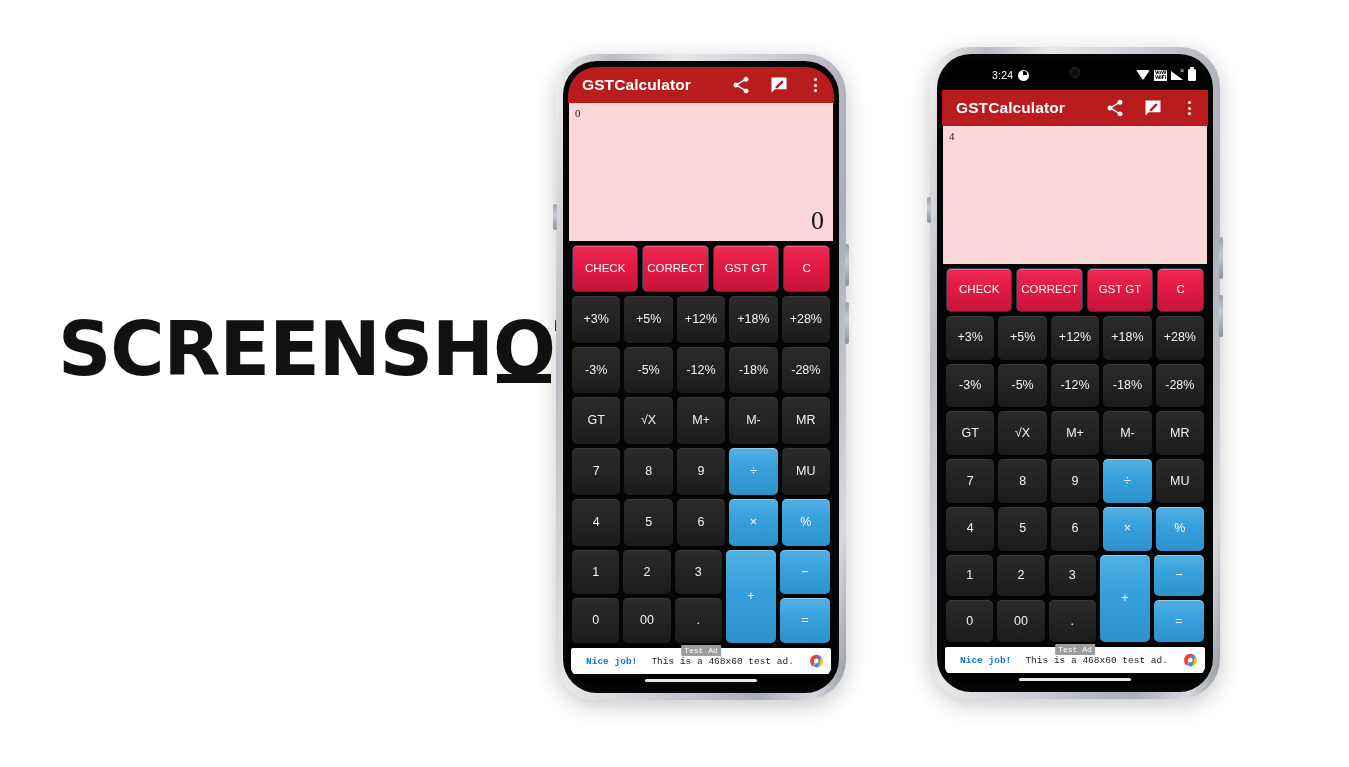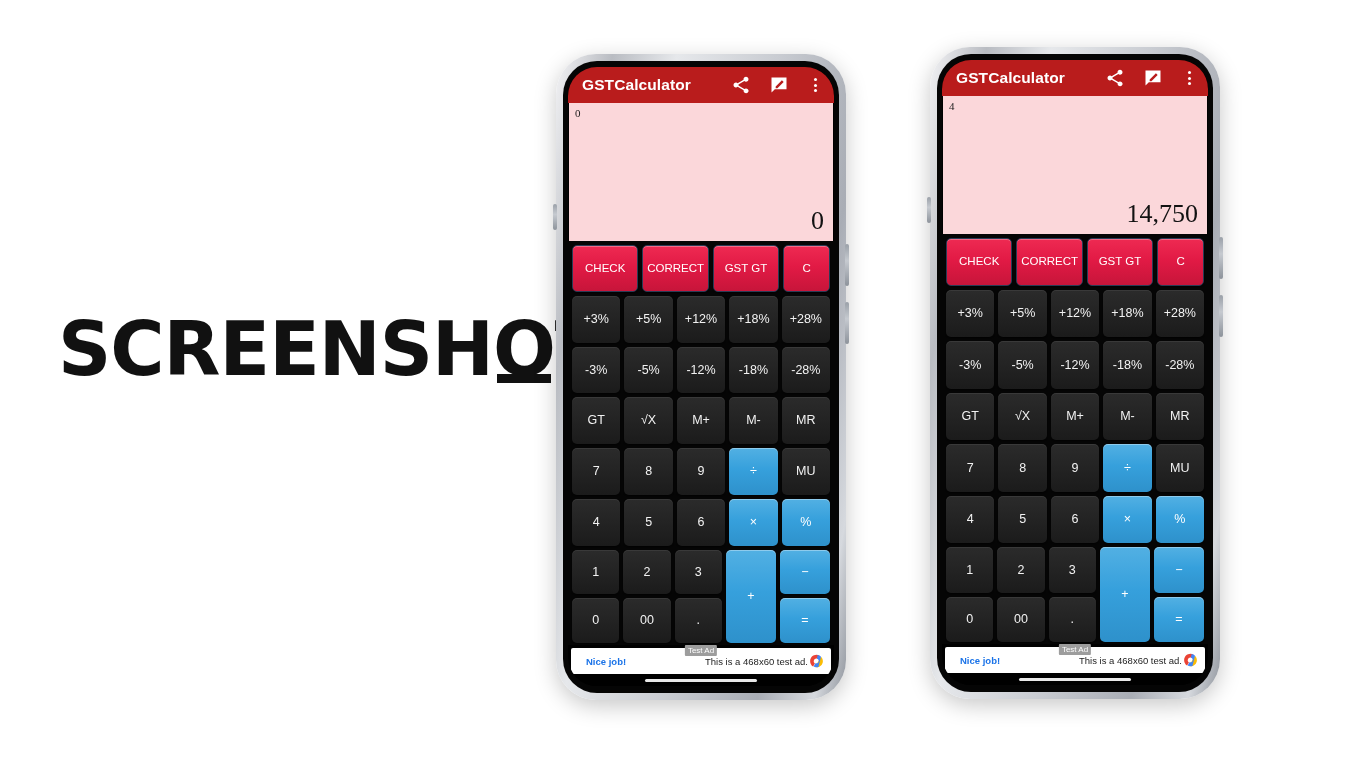--- a/index.html
+++ b/index.html
@@ -245,23 +245,24 @@
 
   
   .adbar {
     flex: 0 0 26px;
     background: #fff;
     margin: 3px 3px 0 3px;
     border-radius: 2px;
     display: flex; align-items: center;
     position: relative;
     padding: 0 6px 0 8px;
+    font-family: Liberation Mono, monospace;
   }
   .ad-nice { color: #1a73e8; font-size: 9.5px; font-weight: 700; margin-left: 7px; }
-  .ad-text { flex: 1; text-align: right; font-size: 9.5px; color: #1c1c1c; }
+  .ad-text { flex: 1; text-align: center; font-size: 9.5px; color: #1c1c1c; }
   .ad-badge {
     position: absolute; left: 50%; top: -3px;
     transform: translateX(-50%);
     background: #9d9d9d; color: #fff;
     font-size: 8px; padding: 0 3px; line-height: 11px;
     border-radius: 1px; white-space: nowrap;
   }
   .ad-logo { width: 17px; height: 17px; position: relative; flex: 0 0 auto; }
   .ad-logo svg { width: 100%; height: 100%; display:block; }
 
@@ -409,20 +410,39 @@
     </div>
   </div>
 
   <div class="phone" id="p1" style="left:930px; top:47px; width:290px; height:652px;">
     <div class="sbtn left" style="top:150px; height:26px;"></div>
     <div class="sbtn right" style="top:190px; height:42px;"></div>
     <div class="sbtn right" style="top:248px; height:42px;"></div>
     <div class="bezel">
       <div class="screen">
 
+        <div class="statusbar">
+          <div class="sb-time">
+            <span>3:24</span>
+            <span class="clockglyph"></span>
+          </div>
+          <div class="notch"></div>
+          <div class="sb-icons">
+            <span class="ic-wifi"></span>
+            <span class="ic-wificall">
+                <b>VoW</b>
+                <b>WiFi</b>
+              </span>
+            <span class="ic-sig">
+                <i class="tri"></i>
+                <i class="x">×</i>
+              </span>
+            <span class="ic-batt"></span>
+          </div>
+        </div>
 
         <div class="appbar">
           <div class="app-title">GSTCalculator</div>
           <div class="abic">
             <svg viewBox="0 0 24 24">
                 <path d="M18 16.1c-.8 0-1.5.3-2 .8l-7.1-4.2c.1-.2.1-.5.1-.7s0-.5-.1-.7L16 7.2c.5.5 1.2.8 2 .8 1.7 0 3-1.3 3-3s-1.3-3-3-3-3 1.3-3 3c0 .2 0 .5.1.7L8 9.9c-.5-.5-1.2-.9-2-.9-1.7 0-3 1.3-3 3s1.3 3 3 3c.8 0 1.5-.3 2-.8l7.2 4.2c-.1.2-.1.4-.1.6 0 1.6 1.3 3 3 3s3-1.3 3-3-1.4-2.9-3.1-2.9z"></path>
               </svg>
           </div>
           <div class="abic">
             <svg viewBox="0 0 24 24">
@@ -431,21 +451,20 @@
           </div>
           <div class="abic dots">
               <i></i>
               <i></i>
               <i></i>
             </div>
         </div>
 
         <div class="display" style="height:138px;">
           <div class="disp-memo">4</div>
-          <div class="disp-main">14,750</div>
         </div>
 
         <div class="keypad">
           <div class="krow toprow">
             <div class="key red wide3">CHECK</div>
             <div class="key red wide3">CORRECT</div>
             <div class="key red wide3">GST GT</div>
             <div class="key red narrow">C</div>
           </div>
           <div class="krow">

